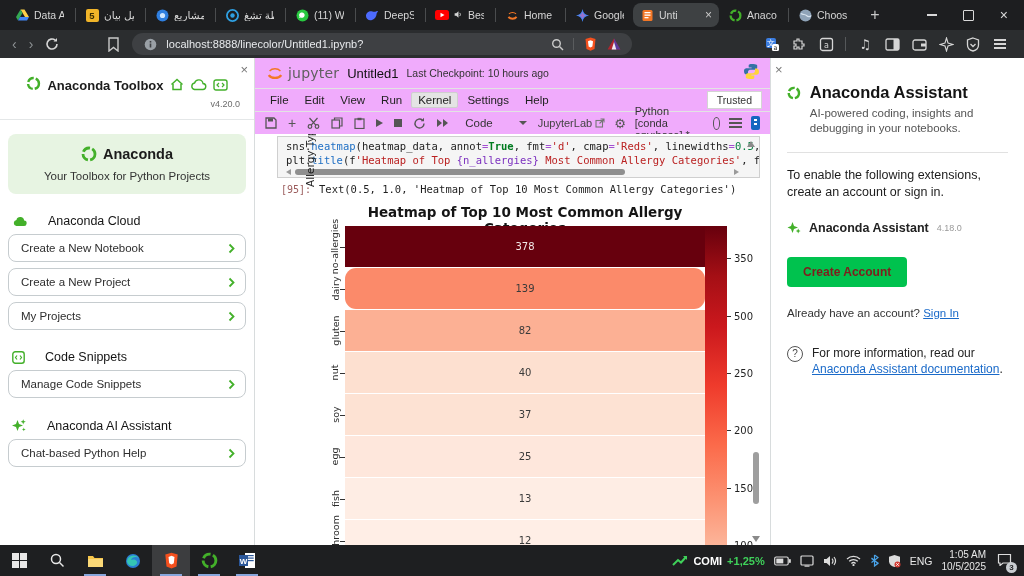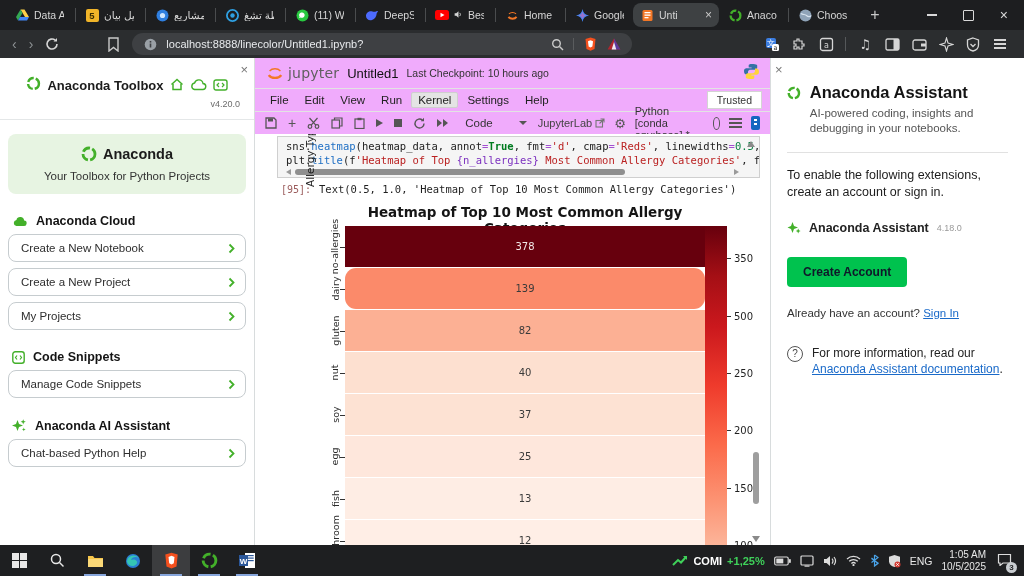--- a/index.html
+++ b/index.html
@@ -41,21 +41,21 @@
   
   #sidebar{width:254px;border-right:1px solid #d8dcdd;position:relative;flex:none;}
   #sb-close{position:absolute;top:4px;right:6px;color:#777;font-size:13px;}
   #sb-head{padding:18px 10px 4px 10px;display:flex;align-items:center;justify-content:center;gap:6px;}
   #sb-title{font-size:13px;font-weight:bold;color:#1c1c1c;}
   #sb-ver{text-align:right;color:#6b6b6b;font-size:9px;padding:0 14px 10px 0;border-bottom:1px solid #e4e7e8;}
   #sb-banner{margin:14px 8px 0 8px;background:#e7f4e2;border-radius:8px;padding:12px 8px;text-align:center;}
   #sb-banner .bt{font-size:14.5px;font-weight:bold;color:#1c1c1c;display:flex;align-items:center;justify-content:center;gap:6px;}
   #sb-banner .bs{font-size:11.5px;color:#333;margin-top:8px;}
   .sb-sec{padding:0 8px;}
-  .sb-sec-h{display:flex;align-items:center;gap:8px;font-size:12.5px;font-weight:bold;color:#141414;margin:20px 4px 4px 4px;}
+  .sb-sec-h{display:flex;align-items:center;gap:20px;font-size:12.5px;font-weight:normal;color:#141414;margin:20px 4px 4px 4px;}
   .sb-btn{display:flex;align-items:center;justify-content:space-between;border:1px solid #c6cccf;
     border-radius:8px;height:26px;padding:0 10px 0 12px;margin-top:6px;font-size:11.5px;color:#2e2e2e;background:#fff;}
 
   
   #center{width:515px;position:relative;flex:none;border-right:1px solid #d8dcdd;background:#f0abfc;}
   #nb-head{height:30px;display:flex;align-items:center;padding:0 10px;gap:8px;border-bottom:1px solid #e3e3e3;}
   #nb-logo{display:flex;align-items:center;gap:3px;}
   #nb-logo .word{font-family:"DejaVu Sans",sans-serif;color:#5f5f5f;font-size:14px;letter-spacing:.2px;}
   #nb-title{font-size:13px;color:#111;}
   #nb-chk{font-size:10.5px;color:#333;}
@@ -112,21 +112,21 @@
   #rp-close{position:absolute;top:4px;left:4px;color:#777;font-size:13px;}
   #rp-inner{padding:25px 16px 0 16px;}
   #rp-titlerow{display:flex;align-items:flex-start;gap:9px;}
   #rp-title{font-size:16.5px;font-weight:bold;color:#141414;line-height:18px;}
   #rp-sub{font-size:11.5px;color:#555;line-height:15px;margin-top:5px;}
   #rp-div{height:1px;background:#e1e1e1;margin:16px 0 14px 0;}
   #rp-enable{font-size:12.5px;color:#1c1c1c;line-height:17px;}
   #rp-extrow{display:flex;align-items:center;gap:8px;margin-top:20px;}
   #rp-extname{font-size:12.5px;font-weight:bold;color:#222;}
   #rp-extver{font-size:9px;color:#9a9a9a;}
-  #rp-create{margin-top:22px;display:inline-block;background:#00c24e;color:#0f172a;font-size:12px;font-weight:bold;
+  #rp-create{margin-top:22px;display:inline-block;background:#00c24e;color:#7f1d1d;font-size:12px;font-weight:bold;
     padding:8px 16px;border-radius:4px;}
   #rp-have{font-size:11.5px;color:#333;margin-top:20px;}
   a.link{color:#1a6ac9;text-decoration:underline;}
   #rp-info{display:flex;gap:9px;margin-top:26px;font-size:12px;color:#222;line-height:16px;}
   .qmark{width:14px;height:14px;border:1.3px solid #555;border-radius:50%;color:#444;font-size:10px;
     display:flex;align-items:center;justify-content:center;flex:none;margin-top:1px;}
 
   
   #taskbar{height:31px;background:#1e1f21;display:flex;align-items:center;color:#e8e8e8;}
   .tb-slot{width:38px;height:31px;display:flex;align-items:center;justify-content:center;position:relative;flex:none;}

